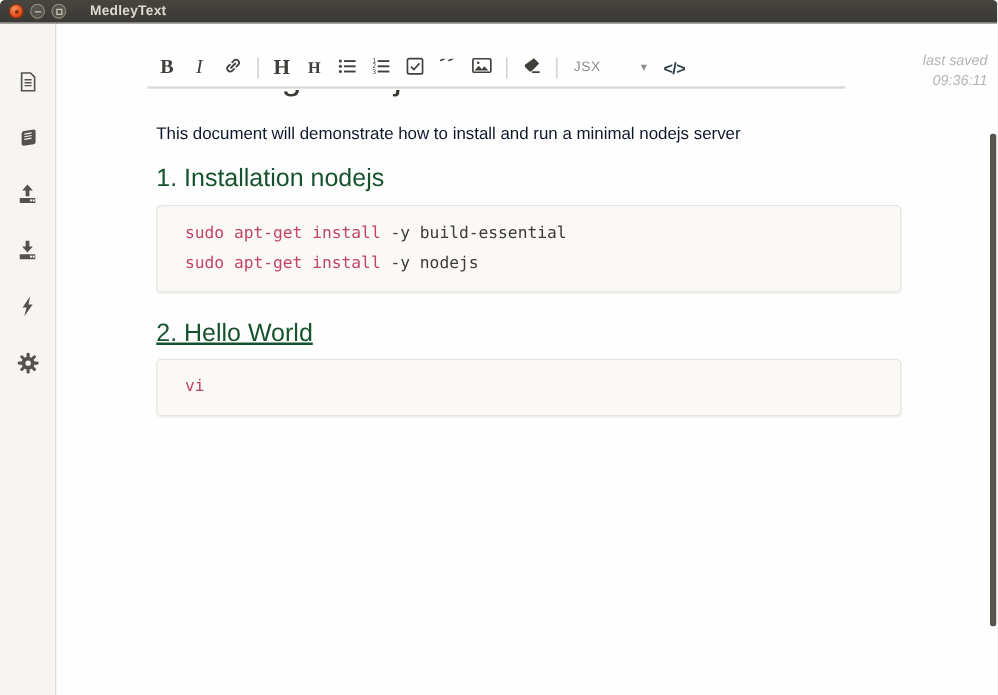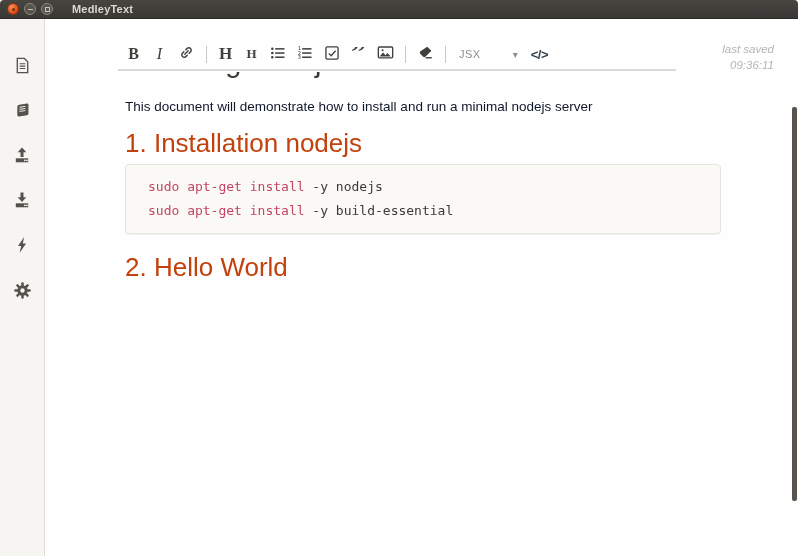--- a/index.html
+++ b/index.html
@@ -44,33 +44,33 @@
   .tb .quote{font-family:"Liberation Serif","DejaVu Serif",serif;font-size:30px;font-weight:bold;
     line-height:8px;height:14px;overflow:hidden;display:inline-block;}
   .sep{width:1px;height:17px;background:#c9c8c4;}
   .lang-select{display:flex;align-items:flex-end;gap:32px;cursor:pointer;margin-left:2px;}
   .lang-select .lang{font-size:11px;color:#8f8e8a;letter-spacing:.5px;}
   .lang-select .caret{font-size:10px;color:#8f8e8a;}
   .code-toggle{color:#33424e;font-size:13px;font-weight:bold;letter-spacing:-.5px;
     background:none;border:0;cursor:pointer;padding:0;margin-left:2px;}
   .toolbar-rule{position:absolute;left:72px;top:50px;width:558px;height:2px;background:#dadad6;}
 
-  .last-saved{position:absolute;right:24px;top:22px;text-align:right;font-style:italic;
+  .last-saved{position:absolute;right:8px;top:22px;text-align:right;font-style:italic;
     color:#b5b4b0;font-size:11.5px;line-height:16px;}
 
   
   .doc{position:absolute;top:53px;left:79px;width:596px;cursor:text;}
   .clipped-title{height:9px;overflow:hidden;}
   .clipped-title h1{font-size:29px;line-height:38px;font-weight:400;color:#3a3934;
     margin:-29px 0 0 0;letter-spacing:.2px;}
   .doc p{font-size:13.5px;color:#0f172a;margin:0;line-height:18px;}
   .doc p.intro{margin-top:17px;}
-  .doc h2{font-size:26px;font-weight:400;color:#c2410c;margin:0;line-height:26px;}
+  .doc h2{font-size:20px;font-weight:400;color:#14532d;margin:0;line-height:26px;}
   .doc h2.s1{margin-top:14px;}
-  .doc h2.s2{margin-top:20px;}
+  .doc h2.s2{margin-top:20px;text-decoration:underline;}
   .doc p.create{margin-top:10px;}
   .code{margin:0;background:#faf9f6;border:1px solid #e7e5df;border-radius:4px;
     box-shadow:0 1px 1px rgba(0,0,0,.05);padding:10px 22px;
     font-family:"DejaVu Sans Mono","Liberation Mono",monospace;font-size:13px;line-height:24px;}
   .code.b1{margin-top:8px;}
   .code.b2{margin-top:7px;}
   .code span{white-space:pre;}
   .tok-kw{color:#c24566;}
   .tok-plain{color:#3b3a36;}
 
@@ -246,21 +246,22 @@
       <span>09:36:11</span>
     </div>
 
     <div class="doc">
       <div class="clipped-title">
         <h1>Installing nodejs</h1>
       </div>
       <p class="intro">This document will demonstrate how to install and run a minimal nodejs server</p>
 
       <h2 class="s1">1. Installation nodejs</h2>
-      <pre class="code b1"><div class="code-line"><span class="tok-kw">sudo apt-get install</span><span class="tok-plain"> -y nodejs</span></div><div class="code-line"><span class="tok-kw">sudo apt-get install</span><span class="tok-plain"> -y build-essential</span></div></pre>
+      <pre class="code b1"><div class="code-line"><span class="tok-kw">sudo apt-get install</span><span class="tok-plain"> -y build-essential</span></div><div class="code-line"><span class="tok-kw">sudo apt-get install</span><span class="tok-plain"> -y nodejs</span></div></pre>
 
       <h2 class="s2">2. Hello World</h2>
+      <pre class="code b2"><div class="code-line"><span class="tok-kw">vi</span><span class="tok-plain"></span></div></pre>
     </div>
   </main>
 
   <div class="scroll-thumb"></div>
 
 </div>
 
 </body></html>

